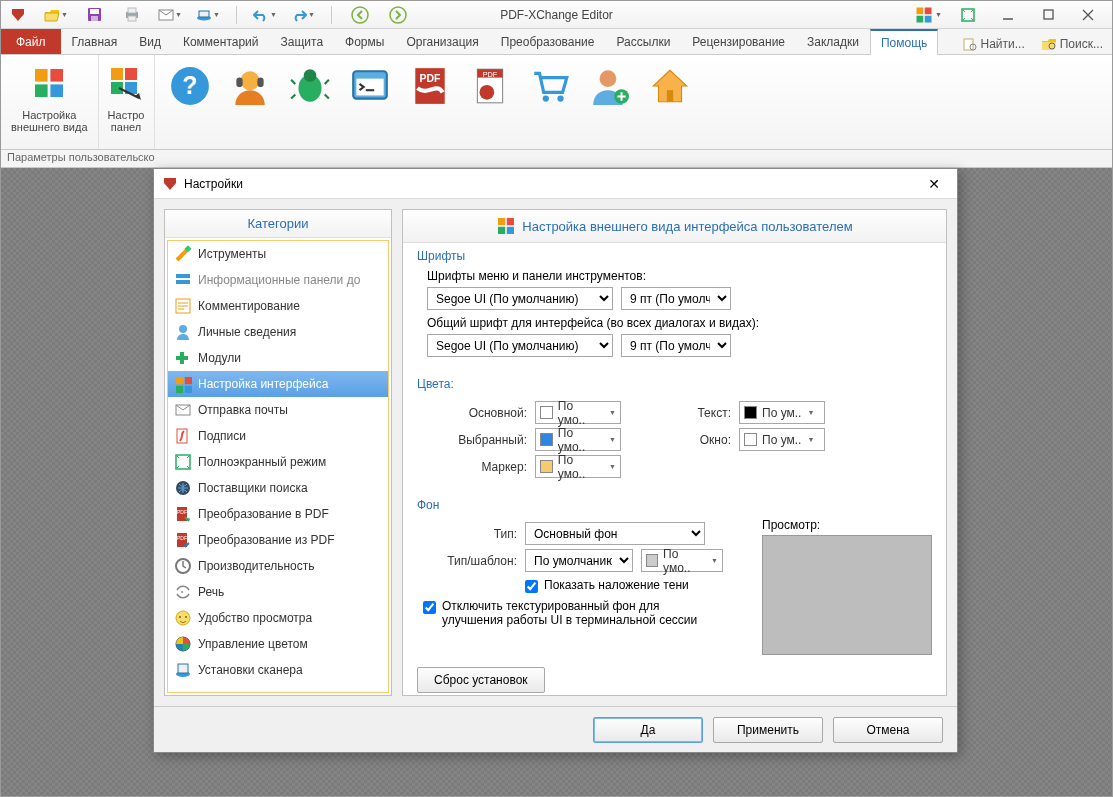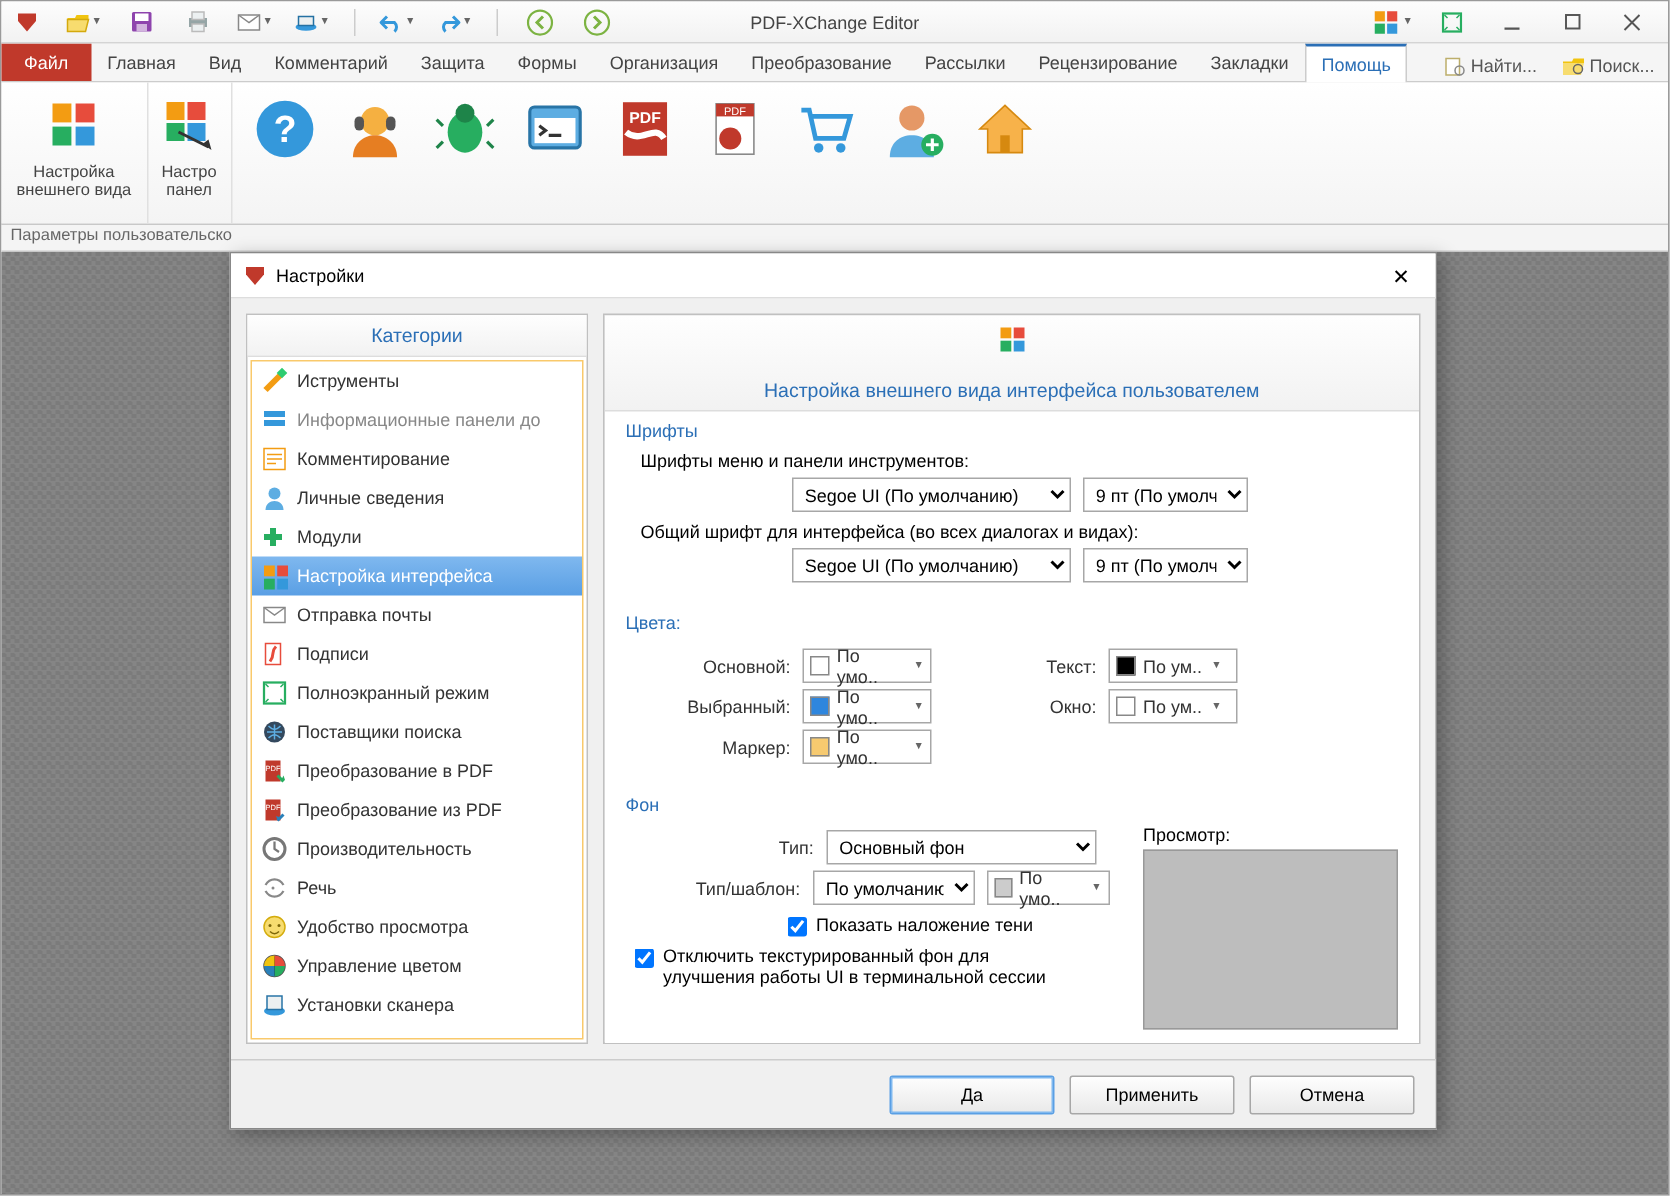--- a/index.html
+++ b/index.html
@@ -46,25 +46,25 @@
 .dlg-body { flex:1; display:flex; gap:10px; padding:10px; overflow:hidden; }
 .cat-panel { width:228px; background:#fff; border:1px solid #c0c0c0; display:flex; flex-direction:column; }
 .cat-head { text-align:center; padding:6px 0; color:#2b6fb6; font-size:13px; background:linear-gradient(#fefefe,#f2f2f2); border-bottom:1px solid #ddd; }
 .cat-list { flex:1; overflow:hidden; border:1px solid #f9c96b; margin:2px; }
 .cat-item { display:flex; align-items:center; gap:6px; padding:4px 6px; font-size:12px; color:#333; cursor:pointer; white-space:nowrap; overflow:hidden; }
 .cat-item .ci-icon { width:18px; height:18px; flex-shrink:0; }
 .cat-item.selected { background: linear-gradient(#7fb8ef,#5a9fe4); color:#fff; }
 .cat-item.cut { color:#888; }
 
 .settings-panel { flex:1; background:#fff; border:1px solid #c0c0c0; display:flex; flex-direction:column; overflow:auto; }
-.sp-head { text-align:center; padding:6px 0; font-size:13px; color:#2b6fb6; background:linear-gradient(#fefefe,#f2f2f2); border-bottom:1px solid #ddd; display:flex; align-items:center; justify-content:center; gap:16px;flex-direction:column; }
+.sp-head { text-align:center; padding:6px 0; font-size:13px; color:#2b6fb6; background:linear-gradient(#fefefe,#f2f2f2); border-bottom:1px solid #ddd; display:flex; align-items:center; justify-content:center; gap:6px; }
 .section { padding:6px 14px 10px; }
 .section .stitle { color:#2b6fb6; font-size:12px; margin-bottom:6px; }
 .hr { height:1px; background:#ddd; margin: 0 0 0 0; }
-.formrow { display:flex; align-items:center; gap:8px; margin:4px 0; font-size:12px; color:#333;justify-content:center; }
+.formrow { display:flex; align-items:center; gap:8px; margin:4px 0; font-size:12px; color:#333; }
 .formrow .flabel { text-align:right; width:100px; }
 select.combo, .combo { height:23px; border:1px solid #a7a7a7; background:#fff; font-size:12px; padding:1px 4px; }
 .combo.wide { width: 180px; }
 .combo.xwide { width: 186px; }
 .colorbtn { display:inline-flex; align-items:center; border:1px solid #a7a7a7; height:23px; background:#fff; padding:0 4px; gap:5px; font-size:12px; cursor:pointer; width:86px; }
 .colorbtn .sw { width:13px; height:13px; border:1px solid #888; }
 .bgrow { display:flex; gap:6px; }
 .bgleft { flex:1; }
 .preview { width:170px; height:120px; border:1px solid #999; background:#bdbdbd; }
 .chk { display:flex; align-items:flex-start; gap:6px; font-size:12px; margin-top:6px; }

